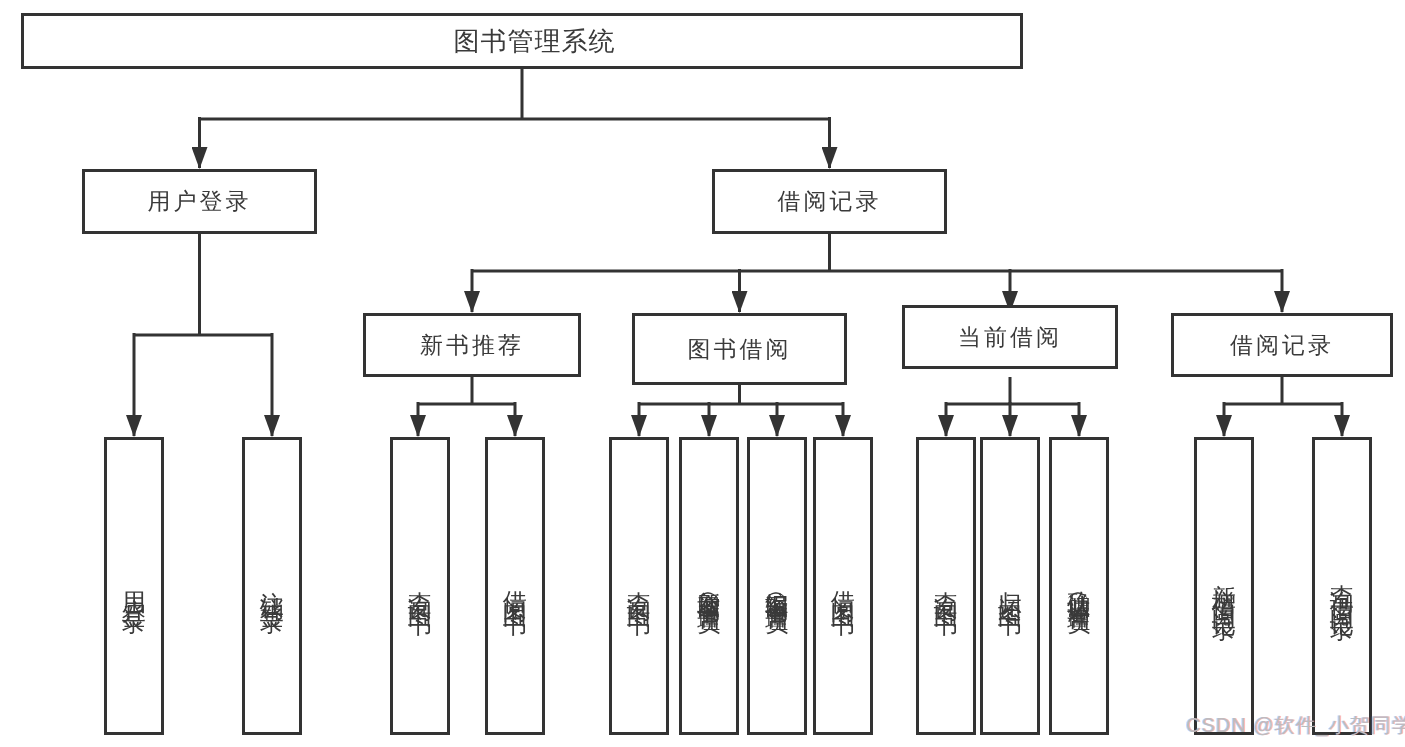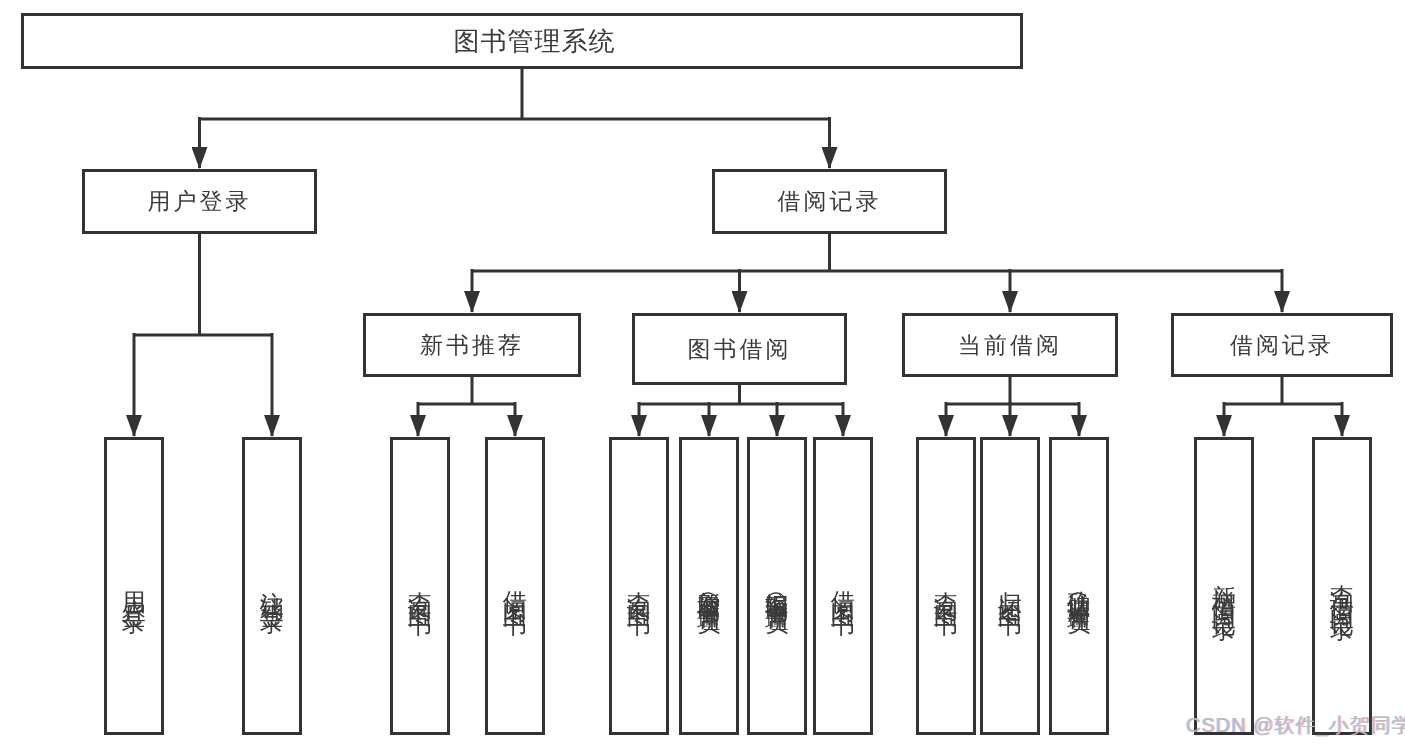--- a/index.html
+++ b/index.html
@@ -74,21 +74,21 @@
     </g>
   </svg>
 
   <div class="node h-node root-node" style="left:21px;top:13px;width:1002px;height:56px;">图书管理系统</div>
 
   <div class="node h-node" style="left:82px;top:169px;width:235px;height:65px;">用户登录</div>
   <div class="node h-node" style="left:712px;top:169px;width:235px;height:65px;">借阅记录</div>
 
   <div class="node h-node" style="left:363px;top:313px;width:218px;height:64px;text-align:right;">新书推荐</div>
   <div class="node h-node" style="left:632px;top:313px;width:215px;height:72px;">图书借阅</div>
-  <div class="node h-node" style="left:902px;top:313px;width:216px;height:64px;">当前借阅</div>
+  <div class="node h-node" style="left:902px;top:305px;width:216px;height:64px;">当前借阅</div>
   <div class="node h-node" style="left:1171px;top:313px;width:222px;height:64px;">借阅记录</div>
 
   <div class="node v-node" style="left:104px;top:437px;width:60px;height:298px;">用户登录</div>
   <div class="node v-node" style="left:242px;top:437px;width:60px;height:298px;">注销登录</div>
 
   <div class="node v-node" style="left:390px;top:437px;width:60px;height:298px;">查询图书</div>
   <div class="node v-node" style="left:485px;top:437px;width:60px;height:298px;">借阅图书</div>
 
   <div class="node v-node" style="left:609px;top:437px;width:60px;height:298px;">查询图书</div>
   <div class="node v-node long" style="left:679px;top:437px;width:60px;height:298px;">新增图书（管理员）</div>

